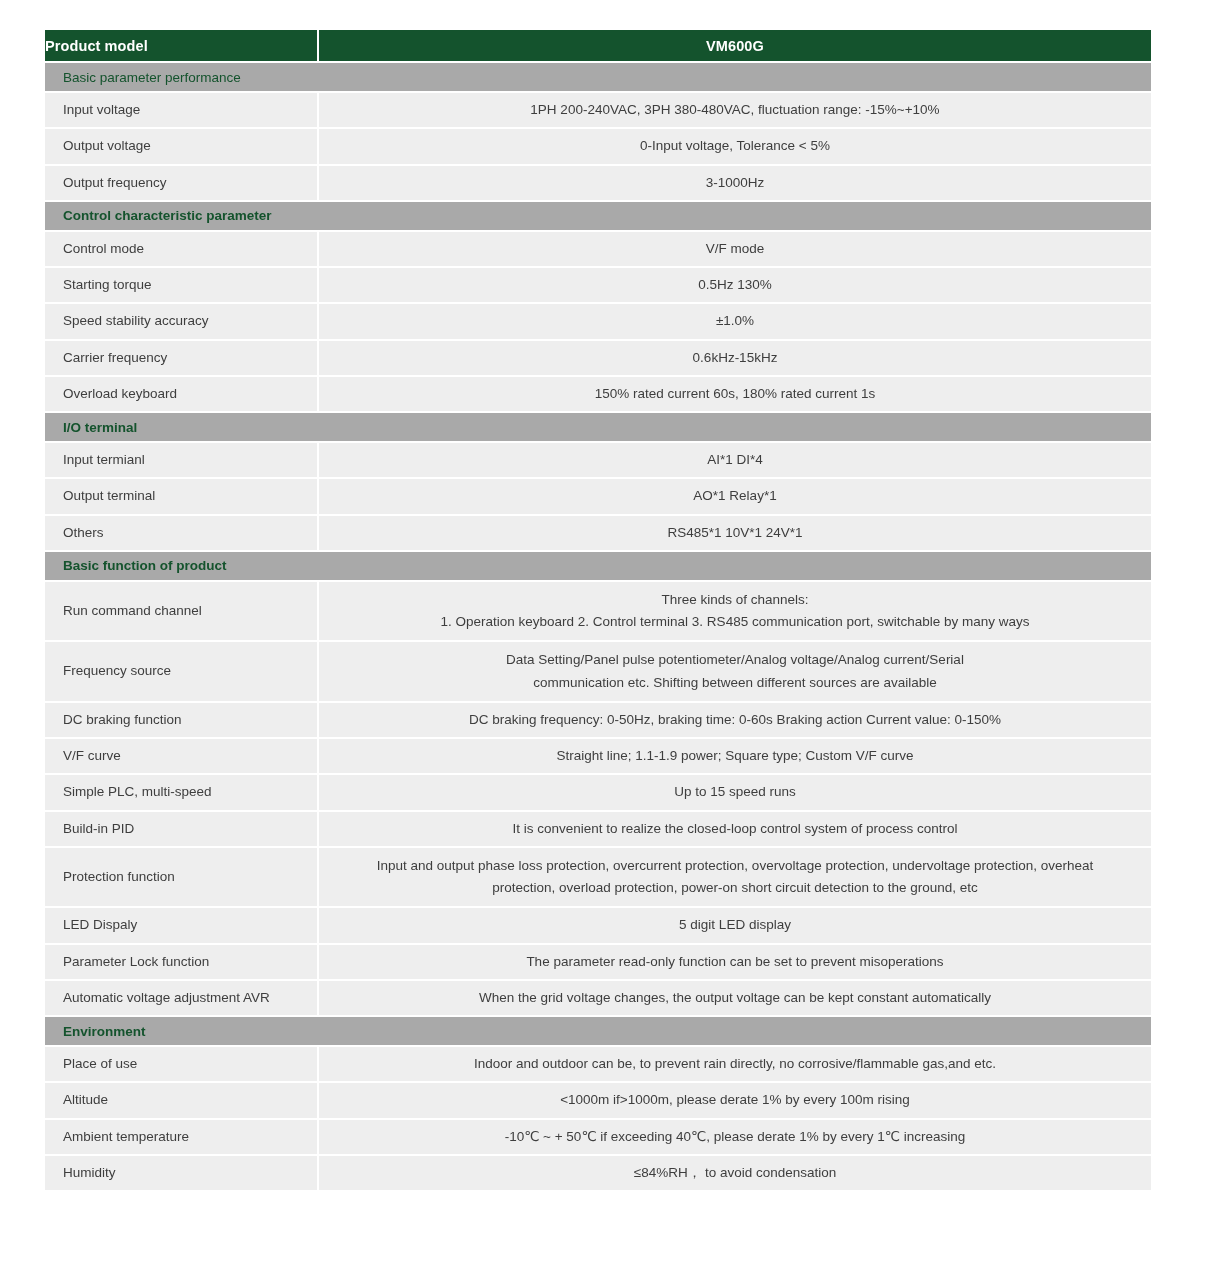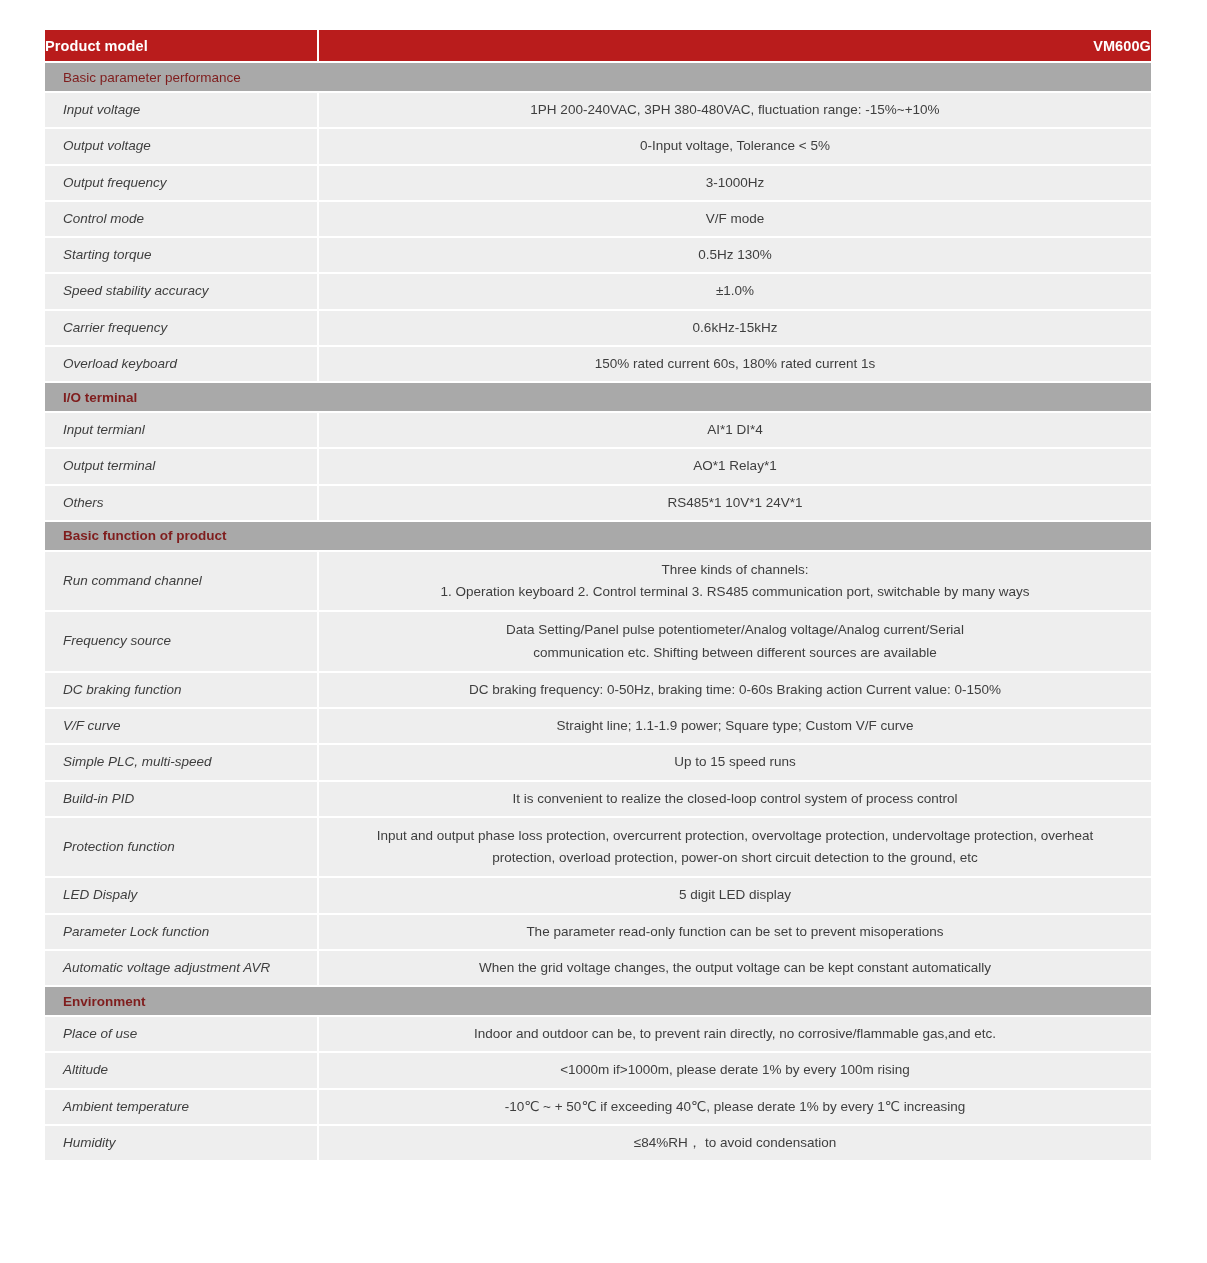--- a/index.html
+++ b/index.html
@@ -35,43 +35,43 @@
     padding: 0;
     vertical-align: middle;
   }
 
   
   col.c-label { width: 274px; }
   col.c-value { width: auto; }
 
   
   tr.header-row td {
-    background: #b91c1c;
+    background: #14532d;
     color: #ffffff;
     height: 31px;
     font-size: 14.5px;
     font-weight: bold;
     letter-spacing: 0.1px;
   }
   td.header-label {
     padding-left: 18px;
     text-align: left;
   }
   td.header-value {
-    text-align: right;
+    text-align: center;
   }
   
   tr.header-row td.header-label {
     border-right: 2px solid #ffffff;
   }
 
   
   tr.section-row td {
     background: #a9a9a9;
-    color: #7f1d1d;
+    color: #14532d;
     height: 28px;
     font-size: 13.5px;
     padding-left: 18px;
     text-align: left;
   }
   tr.section-row.bold td { font-weight: bold; }
   tr.section-row.regular td { font-weight: normal; }
 
   
   tr.data-row td {
@@ -79,21 +79,20 @@
     font-size: 13.5px;
     color: #3e3e3e;
     height: 31px;
     line-height: 1.5;
   }
   tr.data-row td.cell-label {
     padding-left: 18px;
     padding-right: 10px;
     text-align: left;
     border-right: 2px solid #ffffff;
-    font-style: italic;
   }
   tr.data-row td.cell-value {
     text-align: center;
     padding: 7px 16px;
   }
   tr.data-row.tall td {
     height: 56px;
   }
   tr.data-row.tall td.cell-value {
     line-height: 1.65;
@@ -123,20 +122,23 @@
           <td class="cell-value">1PH 200-240VAC, 3PH 380-480VAC, fluctuation range: -15%~+10%</td>
         </tr>
         <tr class="data-row">
           <td class="cell-label">Output voltage</td>
           <td class="cell-value">0-Input voltage, Tolerance &lt; 5%</td>
         </tr>
         <tr class="data-row">
           <td class="cell-label">Output frequency</td>
           <td class="cell-value">3-1000Hz</td>
         </tr>
+        <tr class="section-row bold">
+          <td class="section-cell" colspan="2">Control characteristic parameter</td>
+        </tr>
         <tr class="data-row">
           <td class="cell-label">Control mode</td>
           <td class="cell-value">V/F mode</td>
         </tr>
         <tr class="data-row">
           <td class="cell-label">Starting torque</td>
           <td class="cell-value">0.5Hz 130%</td>
         </tr>
         <tr class="data-row">
           <td class="cell-label">Speed stability accuracy</td>

